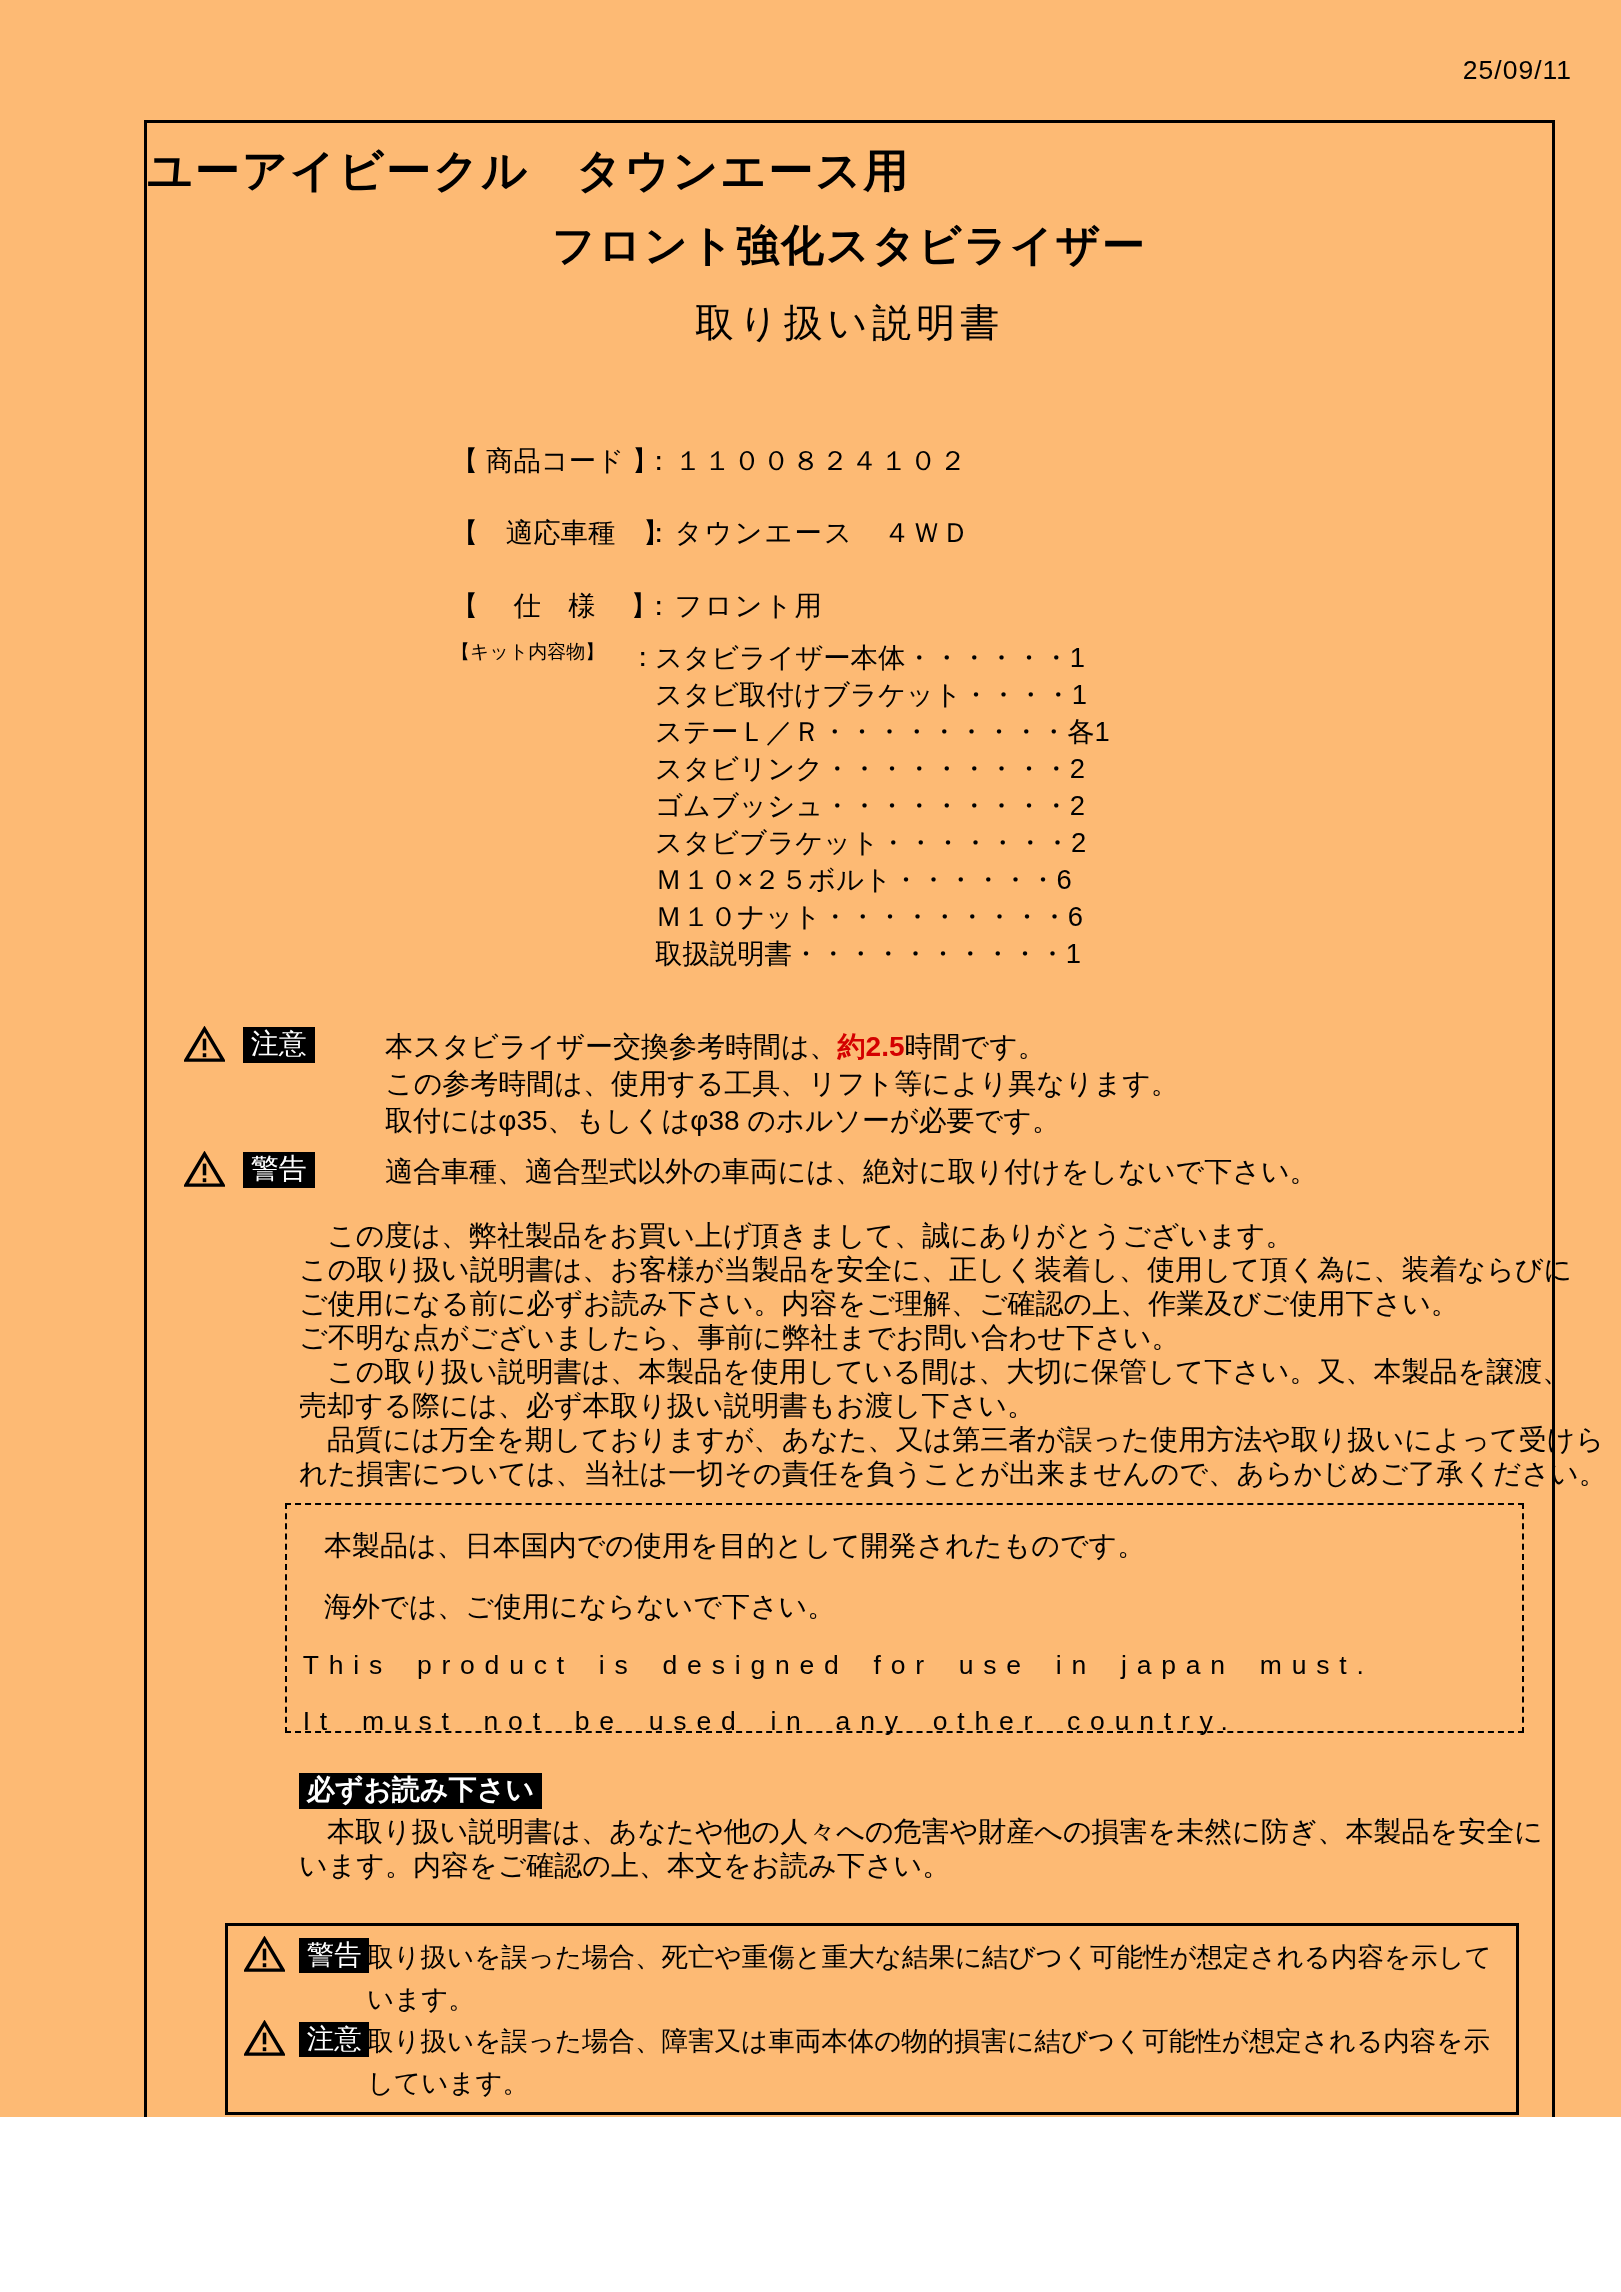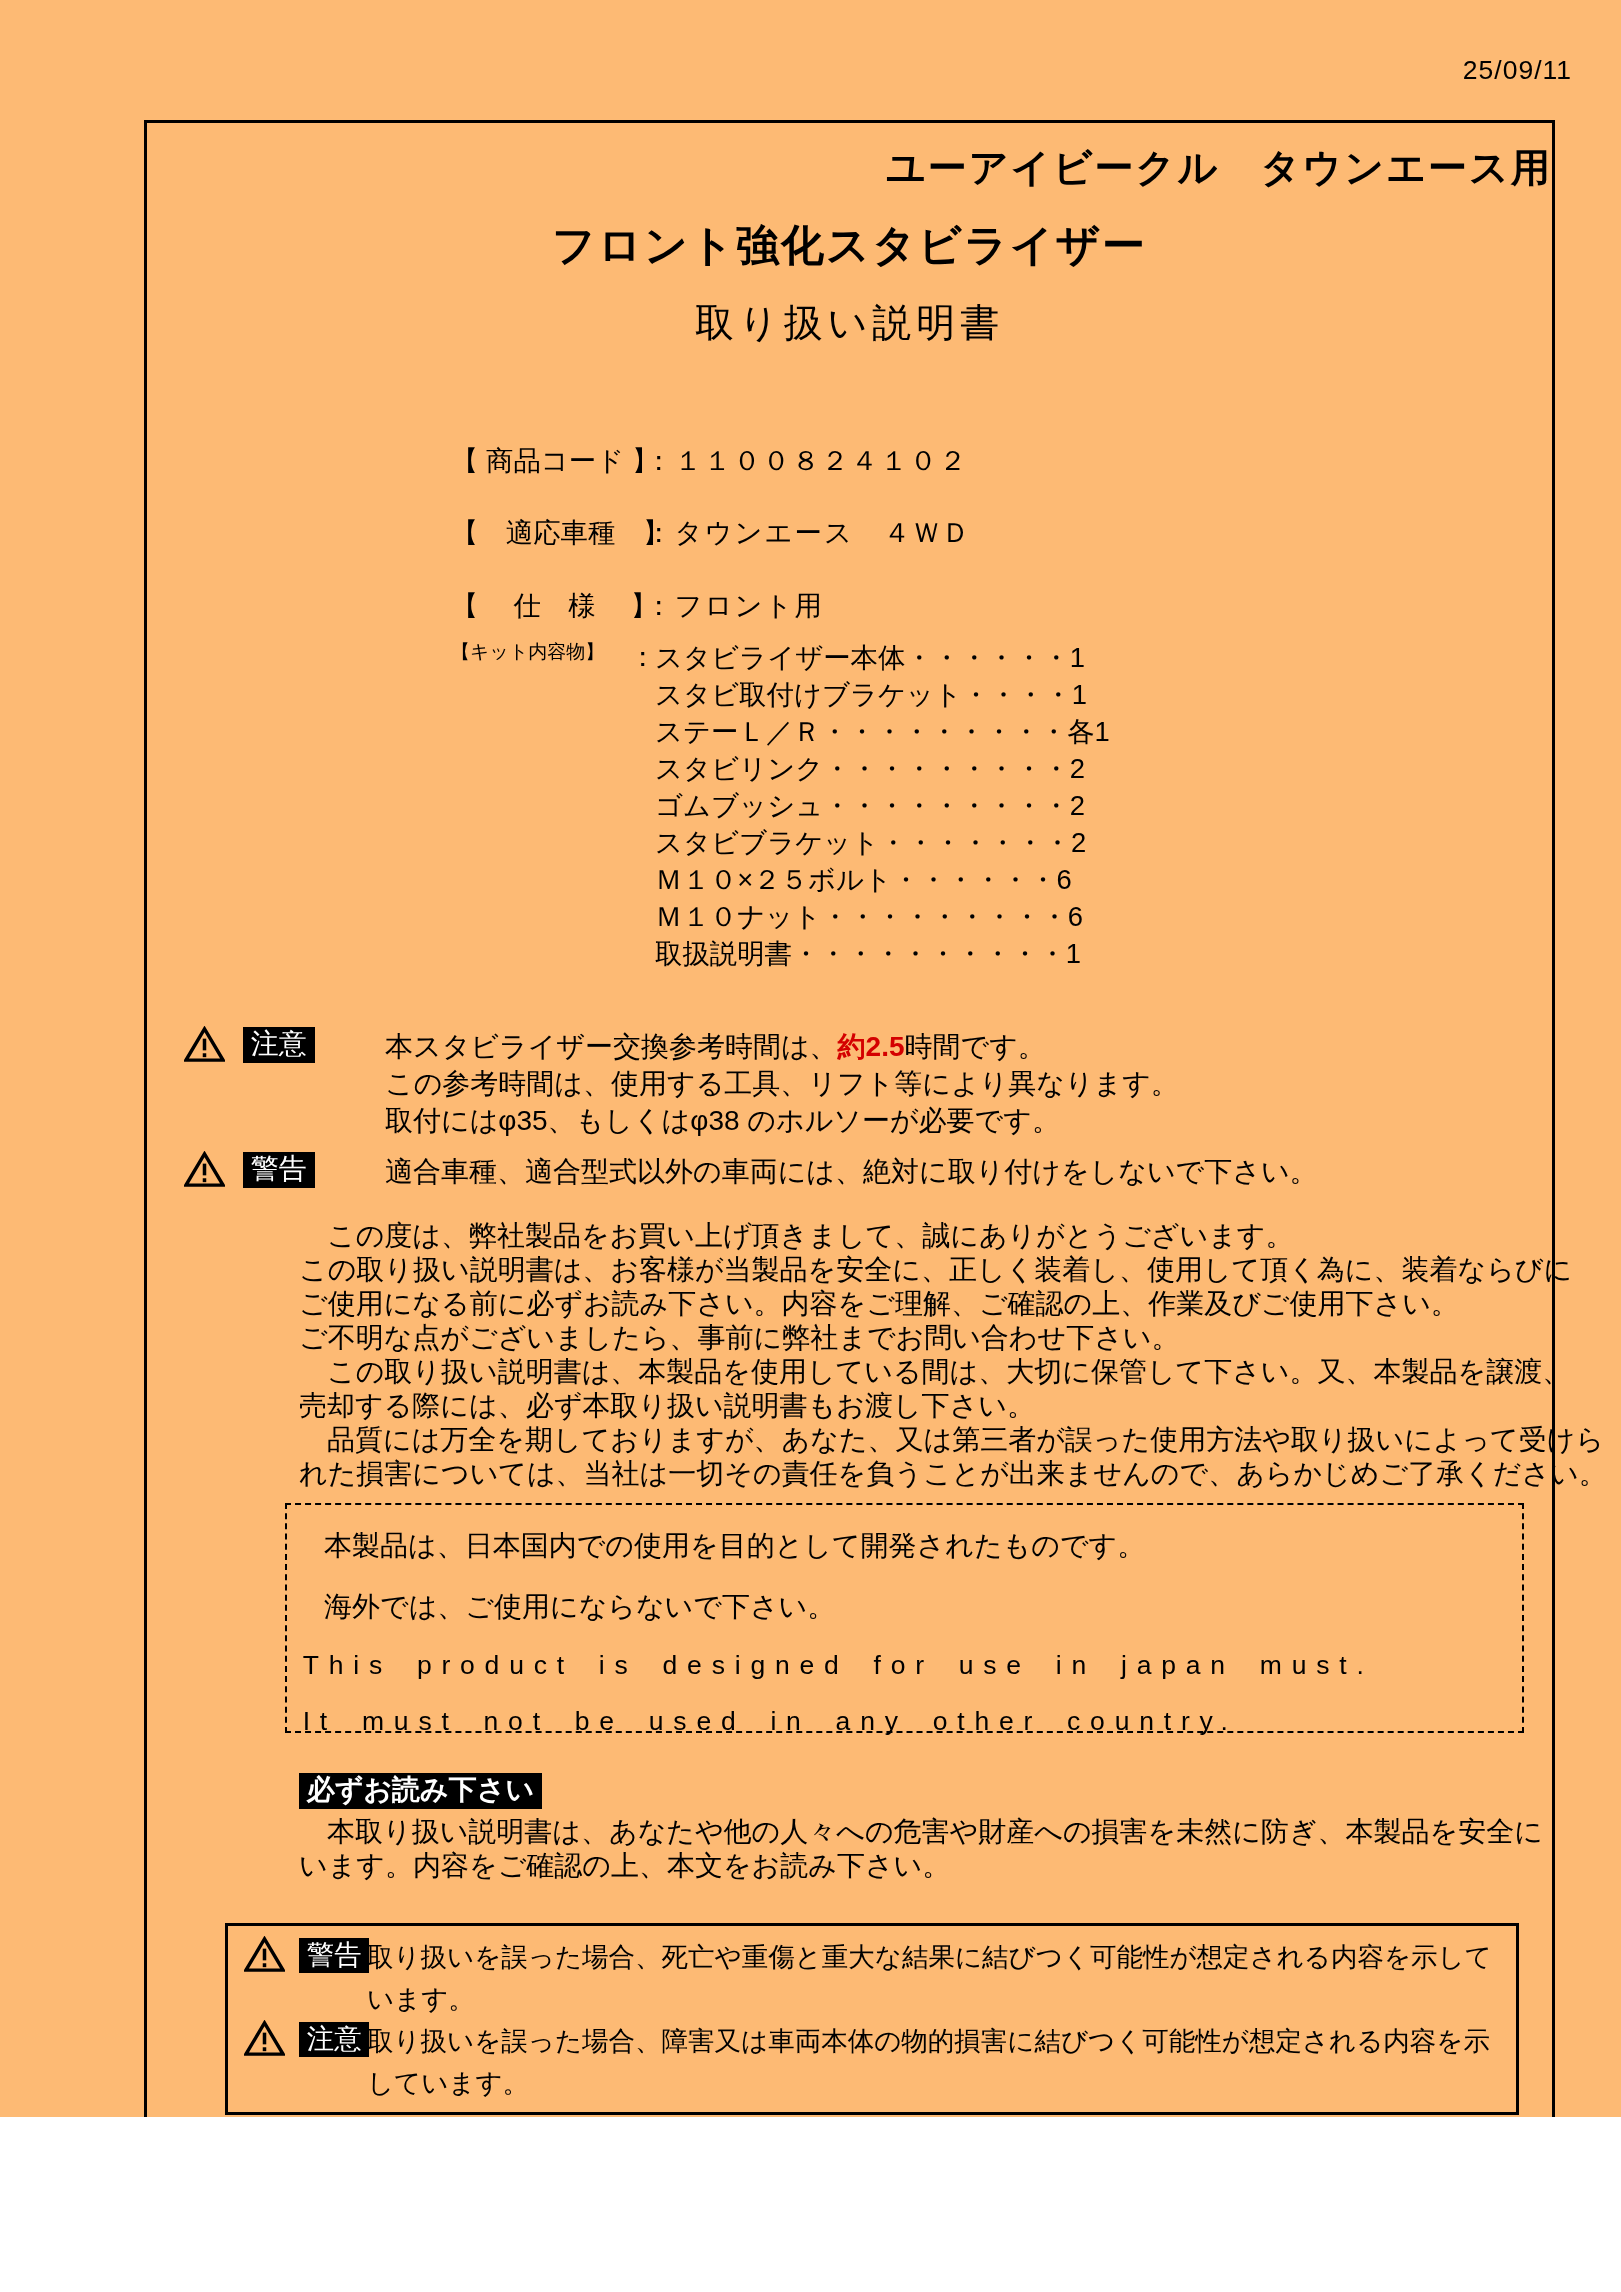--- a/index.html
+++ b/index.html
@@ -10,21 +10,21 @@
     color:#000;
     font-family:"Liberation Sans","DejaVu Sans",sans-serif;
     overflow:hidden;
   }
   .abs{position:absolute;}
   .date{top:55px;right:49px;font-size:26.5px;letter-spacing:1px;}
   .main-box{
     left:144px;top:120px;width:1411px;height:2051px;
     border:3.9px solid #000;box-sizing:border-box;
   }
-  .title1{top:17.6px;left:13px;right:0;text-align:right;font-size:39px;font-weight:bold;letter-spacing:2px;}
+  .title1{top:17.6px;left:0;right:0;text-align:left;font-size:45px;font-weight:bold;letter-spacing:2px;}
   .title2{top:94px;left:0;right:0;text-align:center;font-size:43px;font-weight:bold;letter-spacing:2px;}
   .subtitle{top:173px;left:0;right:0;text-align:center;font-size:39px;letter-spacing:4.9px;}
 
   .spec-row{left:304px;font-size:27.4px;white-space:nowrap;}
   .spec-row-1{top:320px;}
   .spec-row-2{top:392px;}
   .spec-row-3{top:465px;}
   .spec-label{display:inline-block;width:194px;}
   .spec-value{letter-spacing:2px;}
   .kit-label{left:304px;top:516px;font-size:19px;}

